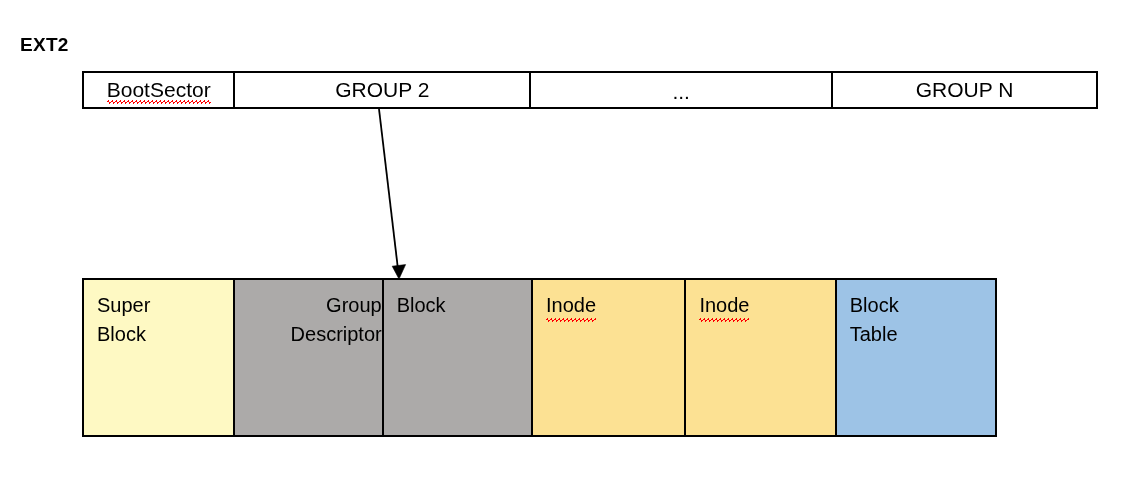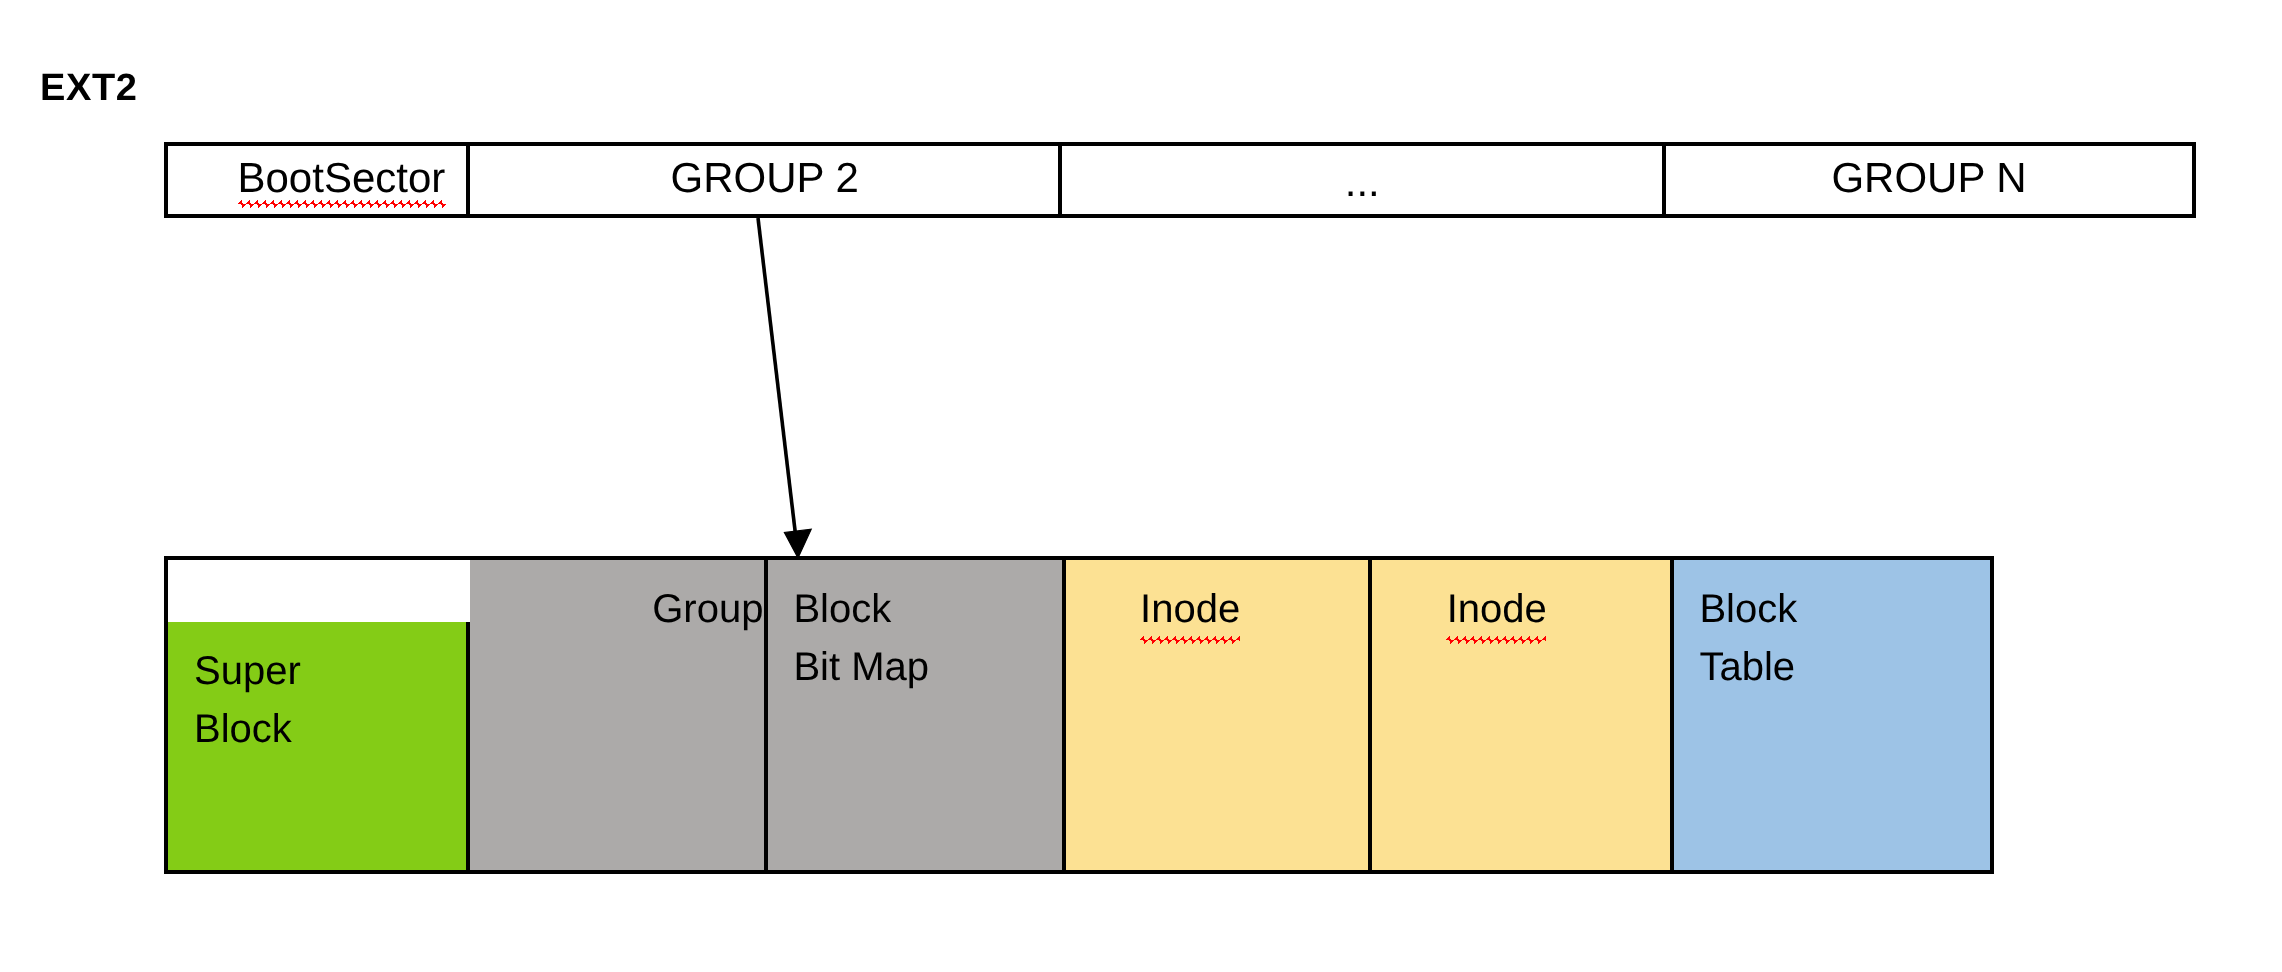--- a/index.html
+++ b/index.html
@@ -71,21 +71,20 @@
 
   .cell-text {
     display: inline-block;
     position: relative;
   }
 
   
   .spell {
     display: inline-block;
     position: relative;
-    margin-left: 24px;
   }
   .spell::after {
     content: "";
     position: absolute;
     left: 0;
     right: 0;
     bottom: -2px;
     height: 4px;
     background-image:
       radial-gradient(circle at 1px 3px, rgba(0,0,0,0) 1.1px, #ff0000 1.2px, #ff0000 1.8px, rgba(0,0,0,0) 1.9px),
@@ -175,32 +174,32 @@
 
   </div>
 
   <svg id="group-arrow" viewBox="0 0 60 190" width="60" height="190" xmlns="http://www.w3.org/2000/svg">
     <line x1="19" y1="8" x2="38.2" y2="170" stroke="#000000" stroke-width="1.8"></line>
     <polygon points="39,178 32.2,165.2 45.6,163.6" fill="#000000" stroke="#000000" stroke-width="0.6"></polygon>
   </svg>
 
   <div id="group-row">
 
-    <div class="group-cell gc-0" style="background:#84cc16;margin-top:31px;">
+    <div class="group-cell gc-0" style="background:#fef9c3;">
       <span class="line">Super</span>
       <span class="line">Block</span>
     </div>
 
     <div class="group-cell gc-1" style="background:#ACAAA9;">
       <span class="line">Group</span>
+      <span class="line">Descriptor</span>
     </div>
 
     <div class="group-cell gc-2" style="background:#ACAAA9;">
       <span class="line">Block</span>
-      <span class="line">Bit Map</span>
     </div>
 
     <div class="group-cell gc-3" style="background:#FCE193;">
       <span class="line"><span class="spell">Inode</span></span>
     </div>
 
     <div class="group-cell gc-4" style="background:#FCE193;">
       <span class="line"><span class="spell">Inode</span></span>
     </div>
 

